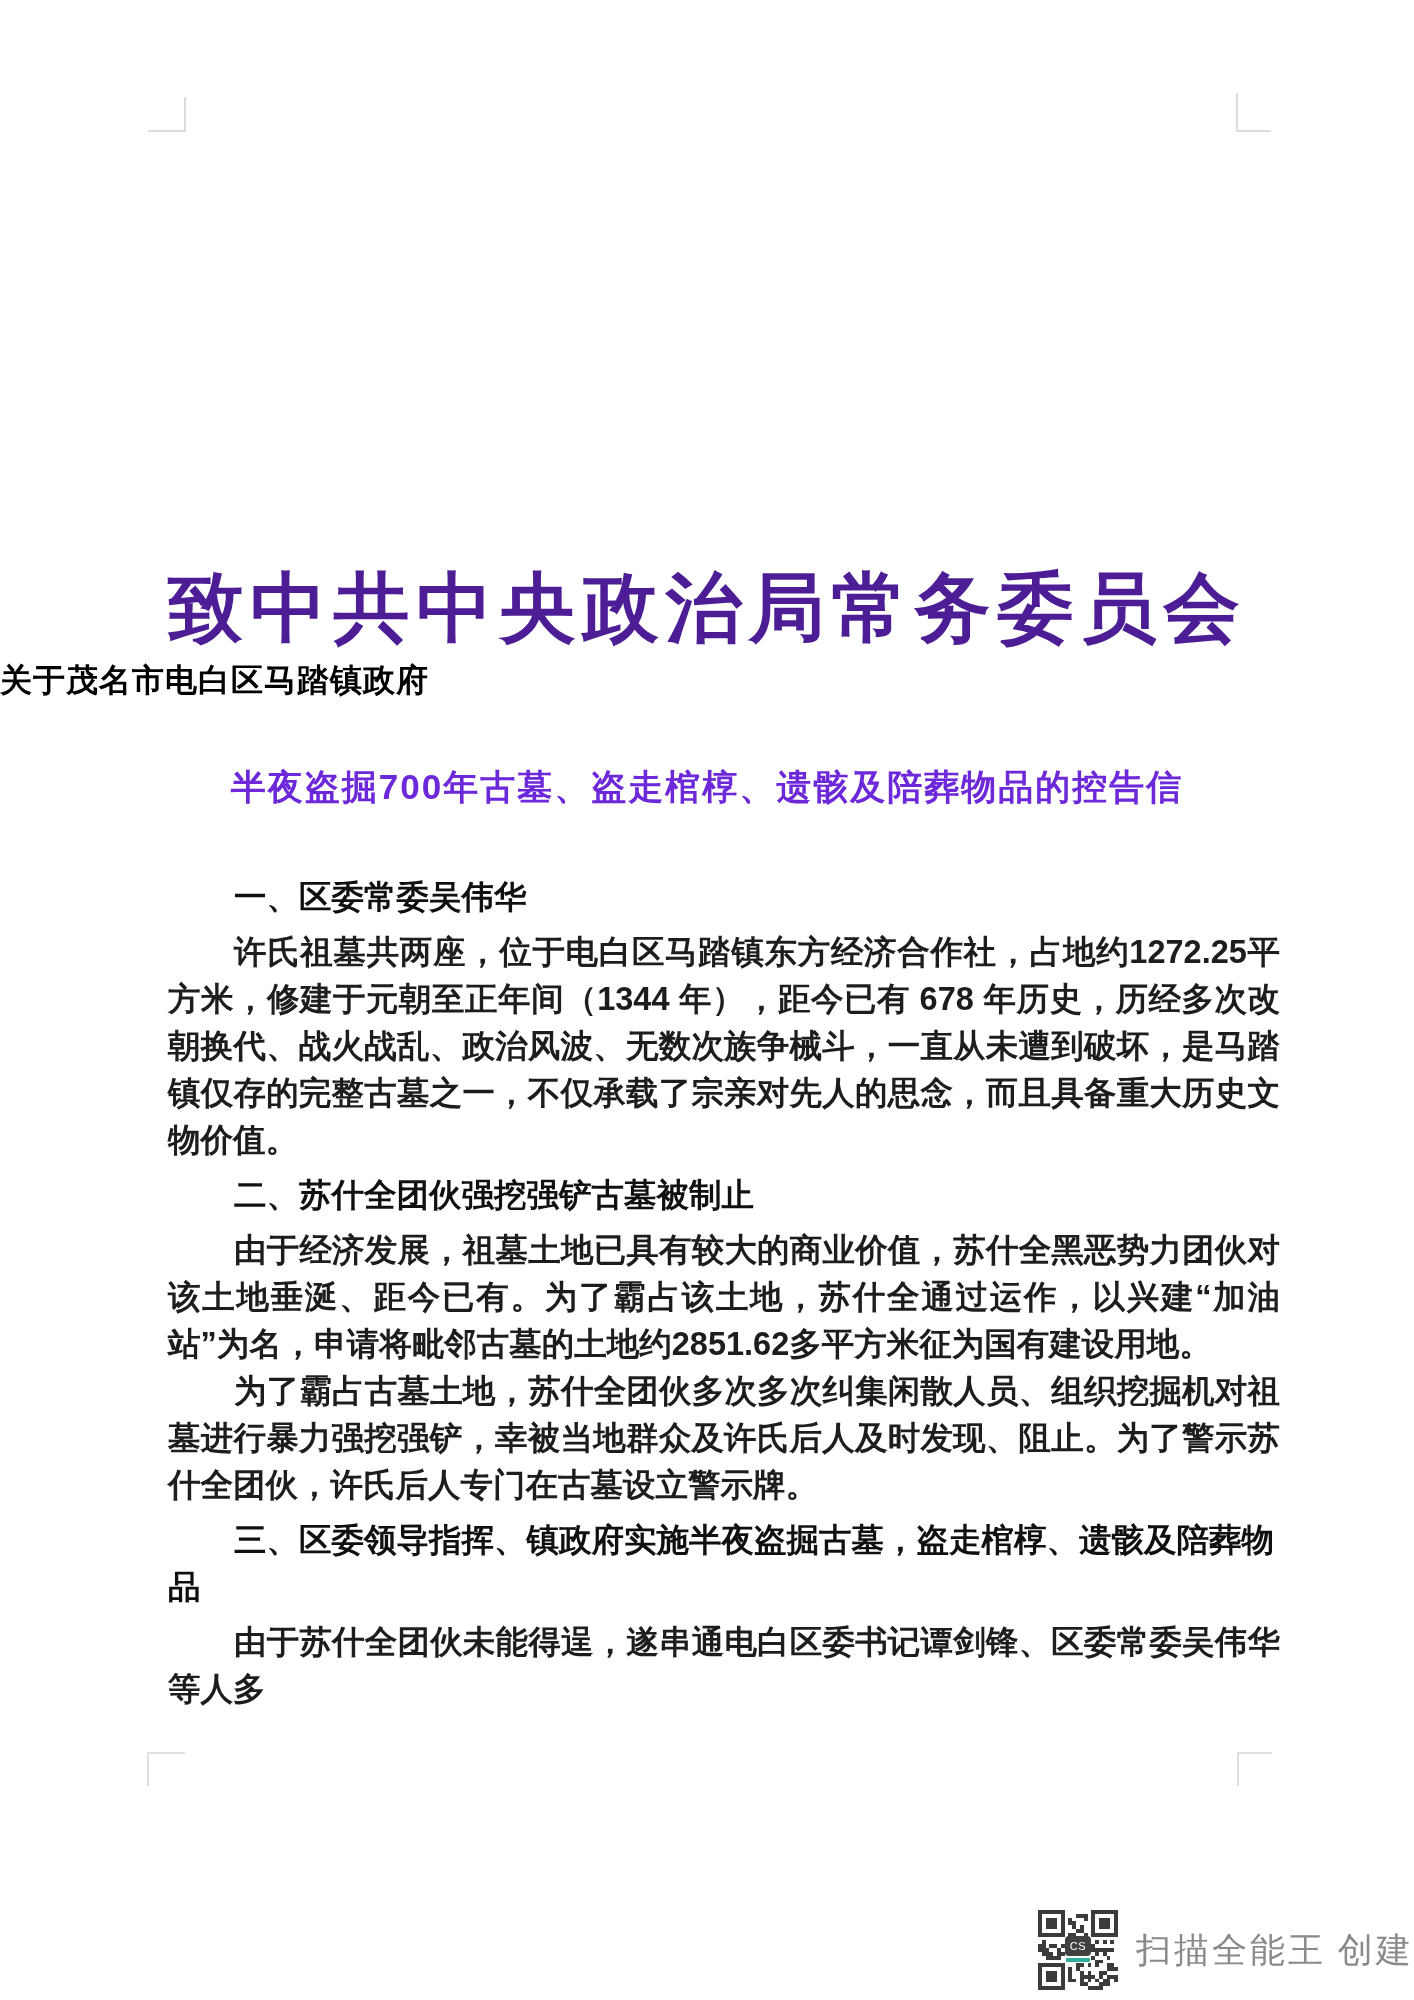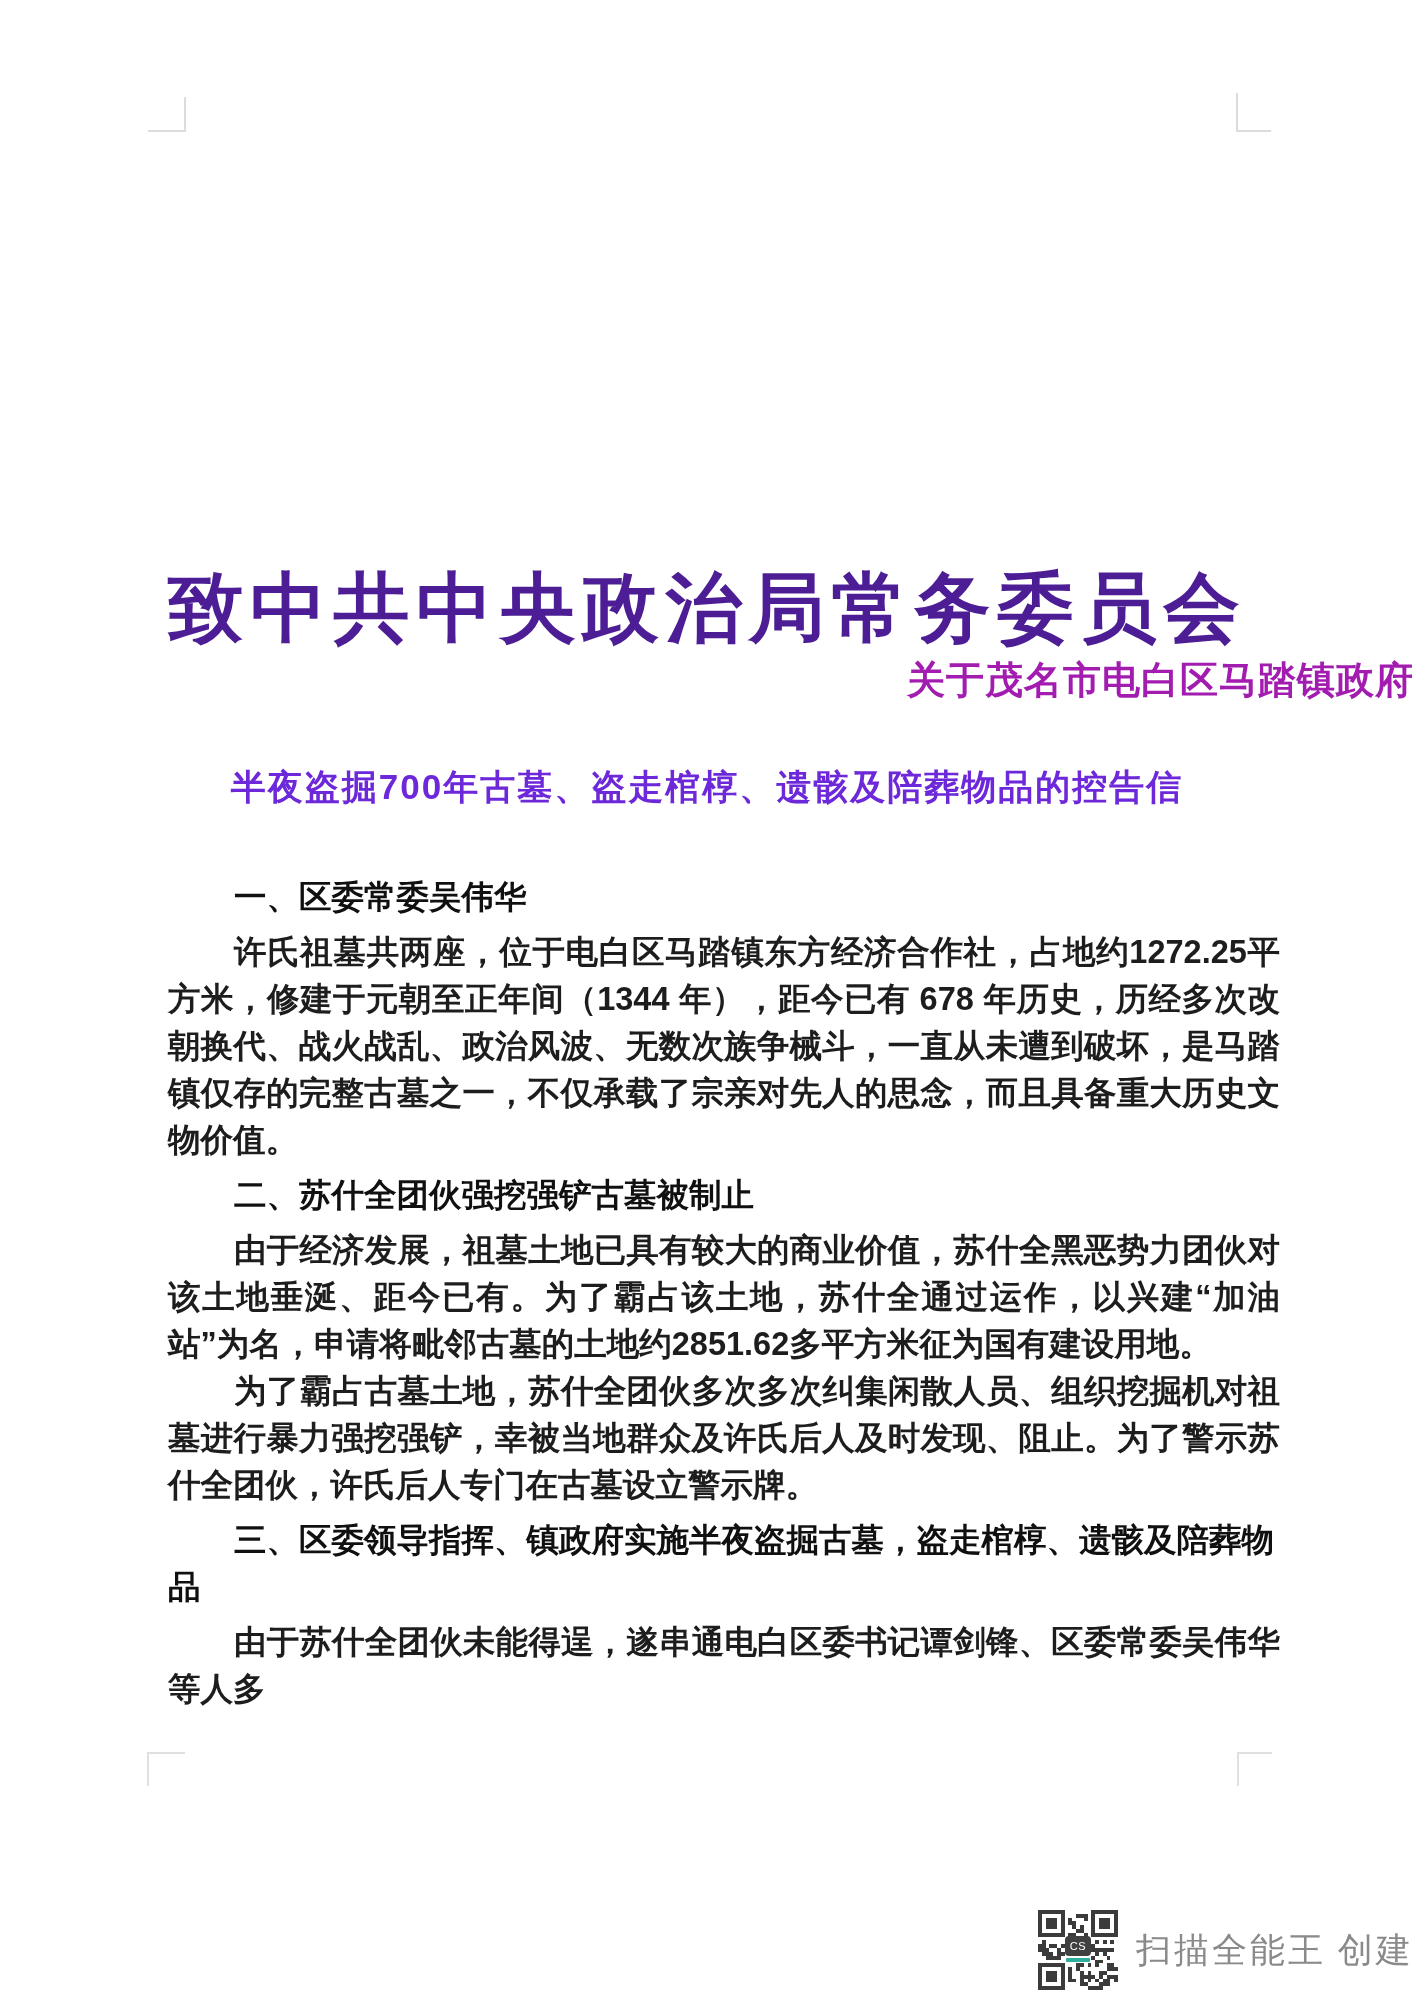--- a/index.html
+++ b/index.html
@@ -28,26 +28,26 @@
     line-height: 92px;
     font-weight: 900;
     letter-spacing: 7px;
     color: #4c1d95;
     white-space: nowrap;
     margin-top: 44px;
   }
   .doc-subtitle {
     position: absolute;
     left: 0; right: 0; top: 655px;
-    text-align: right;
-    font-size: 38px;
+    text-align: left;
+    font-size: 32px;
     line-height: 50px;
     font-weight: 700;
     letter-spacing: 1px;
-    color: #a21caf;
+    color: #000000;
     white-space: nowrap;
   }
   .doc-subject {
     position: absolute;
     left: 0; right: 0; top: 763px;
     text-align: center;
     font-size: 35px;
     line-height: 48px;
     font-weight: 700;
     letter-spacing: 2px;

